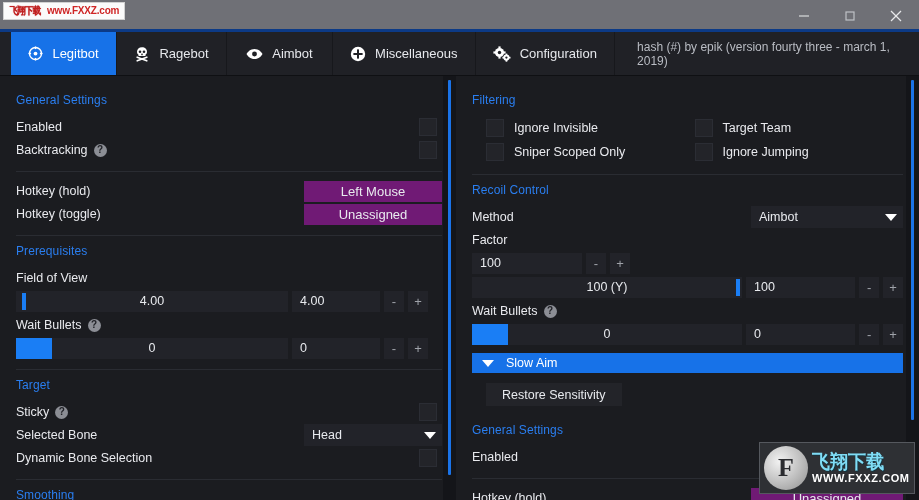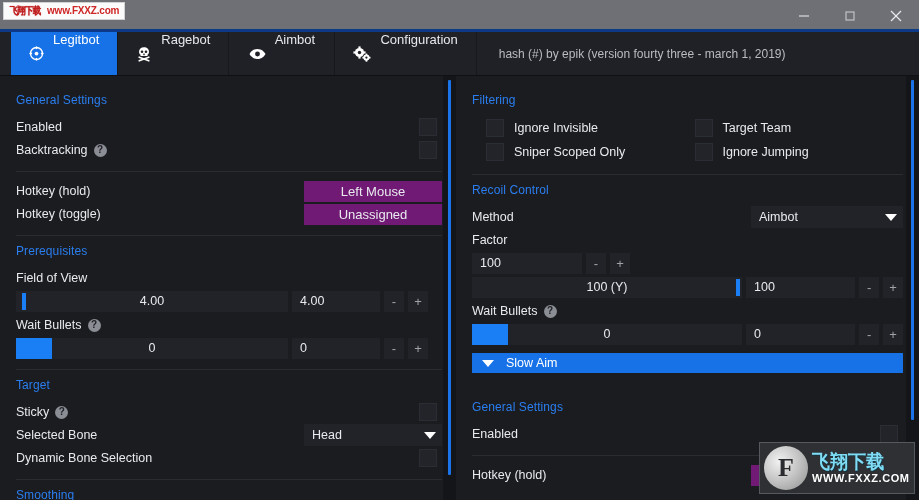--- a/index.html
+++ b/index.html
@@ -57,21 +57,21 @@
 
   
   .tabbar {
     height: 44px; flex: 0 0 44px;
     background: #202126;
     display: flex; align-items: stretch;
     padding-left: 11px;
     border-bottom: 1px solid #0f1013;
   }
   .tab {
-    display: flex; justify-content: center;
+    display: flex; align-items: center; justify-content: center;
     gap: 9px;
     padding: 0 18px;
     min-width: 106px;
     color: #e6e8ec;
     font-size: 13px;
     border-right: 1px solid #17181c;
     background: #202126;
     position: relative;
   }
   .tab:first-child { border-left: none; }
@@ -349,20 +349,30 @@
     <div class="tab">
       <span class="ticon">
         <svg width="17" height="14" viewBox="0 0 18 12">
           <path d="M9 0.6C4.6 0.6 1.4 4 0.6 6c.8 2 4 5.4 8.4 5.4S16.6 8 17.4 6C16.6 4 13.4.6 9 .6z" fill="#ffffff"></path>
           <circle cx="9" cy="6" r="2.6" fill="#202126"></circle>
         </svg>
       </span>
       <span>Aimbot</span>
     </div>
 
+    <div class="tab">
+      <span class="ticon">
+        <svg width="16" height="16" viewBox="0 0 16 16">
+          <circle cx="8" cy="8" r="7.2" fill="#ffffff"></circle>
+          <rect x="7" y="3.4" width="2" height="9.2" fill="#202126"></rect>
+          <rect x="3.4" y="7" width="9.2" height="2" fill="#202126"></rect>
+        </svg>
+      </span>
+      <span>Miscellaneous</span>
+    </div>
 
     <div class="tab">
       <span class="ticon">
         <svg width="18" height="16" viewBox="0 0 18 16">
           <g fill="#ffffff">
             <circle cx="6.5" cy="6.5" r="4.6"></circle>
             <rect x="5.4" y="0.4" width="2.2" height="2.2"></rect>
             <rect x="5.4" y="10.4" width="2.2" height="2.2"></rect>
             <rect x="0.4" y="5.4" width="2.2" height="2.2"></rect>
             <rect x="10.4" y="5.4" width="2.2" height="2.2"></rect>
@@ -564,20 +574,21 @@
           <span class="numbox" style="width:110px">0</span>
           <span class="step">-</span>
           <span class="step">+</span>
         </div>
 
         <div class="collapsebar">
           <span class="tri"></span>
           <span>Slow Aim</span>
         </div>
 
+        <div class="pushbtn">Restore Sensitivity</div>
 
         <div style="height:12px"></div>
 
         <div class="group-title">General Settings</div>
 
         <div class="row">
           <span class="lbl">Enabled</span>
           <span class="spacer"></span>
           <span class="cb right-anchor"></span>
         </div>

